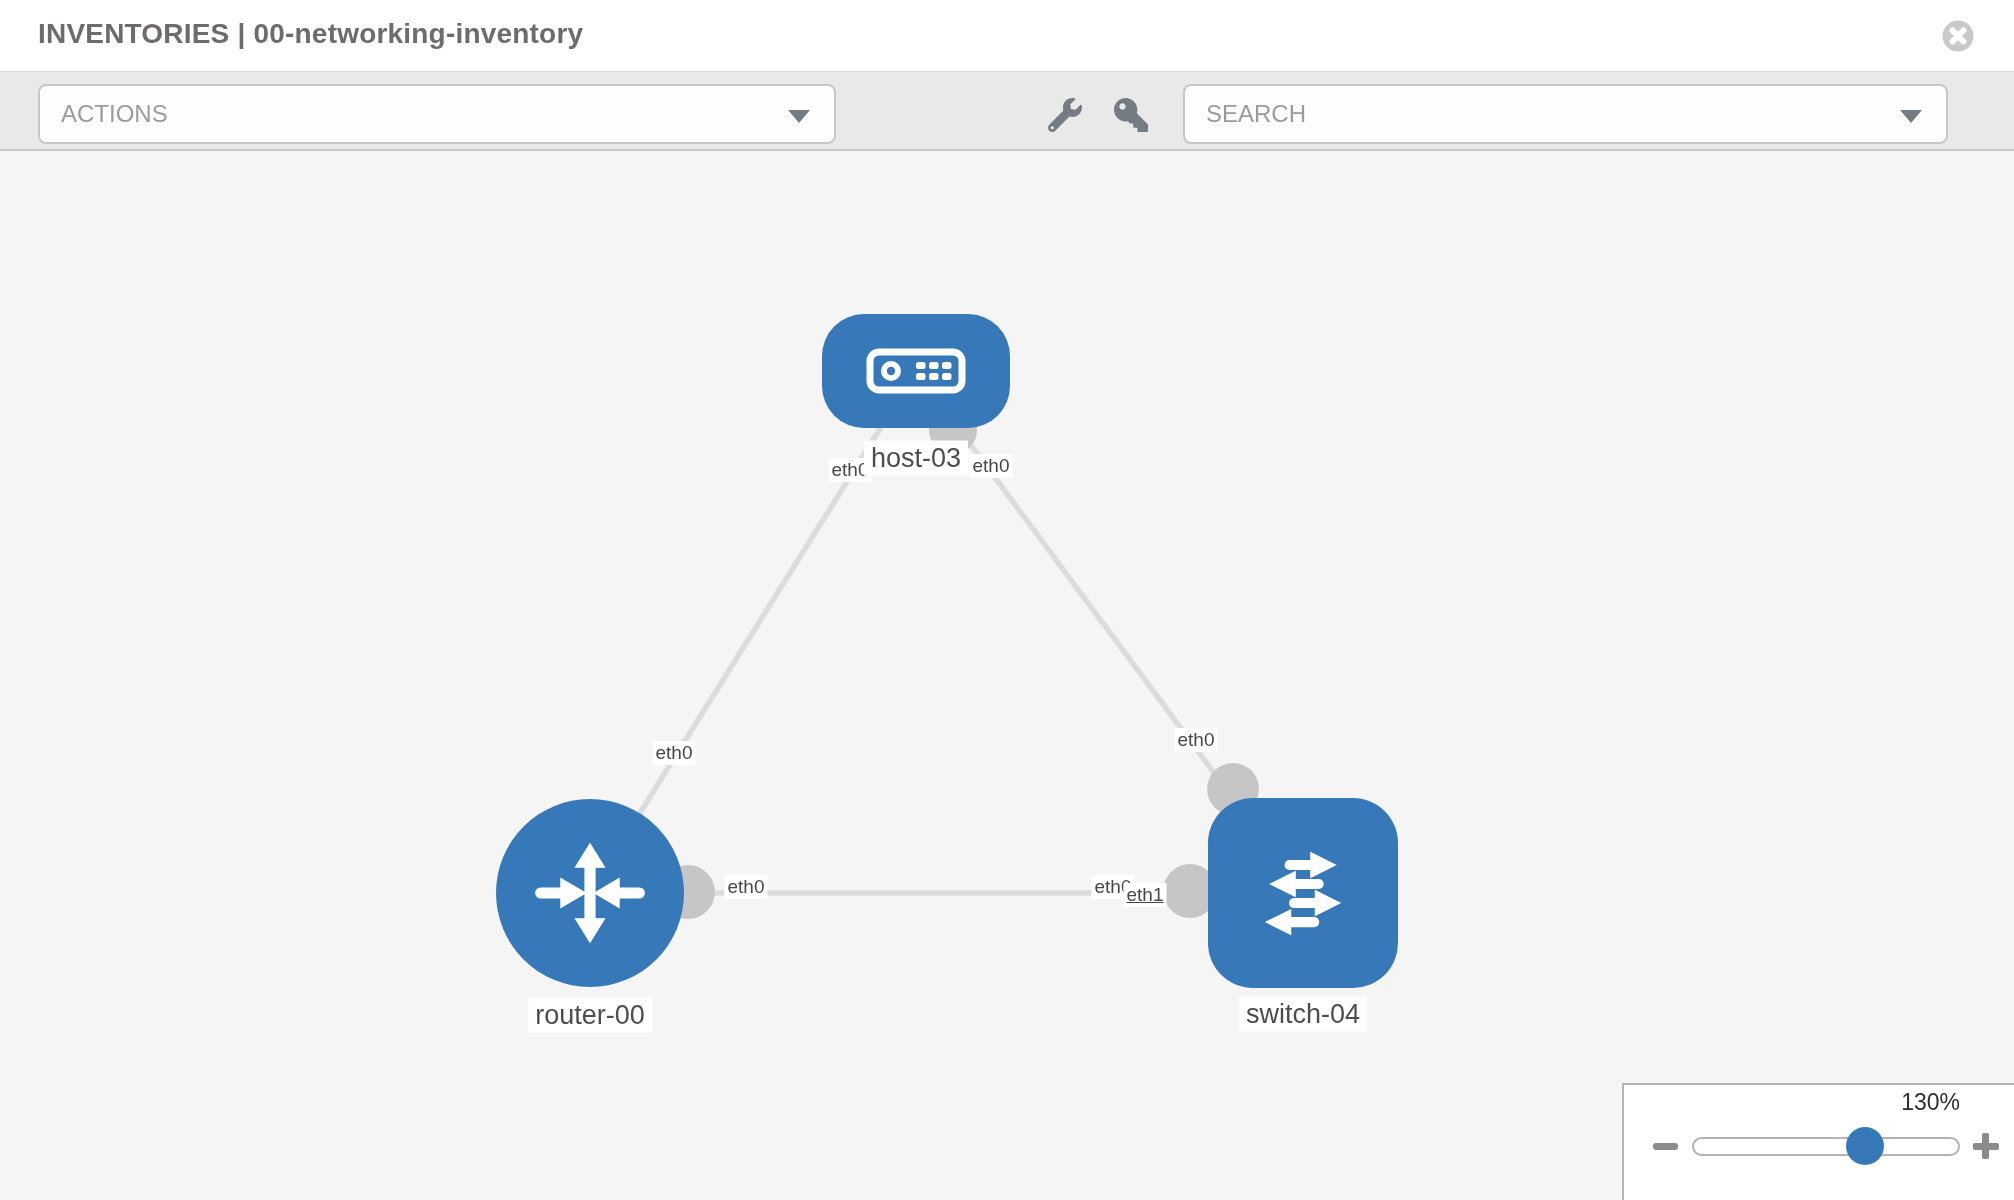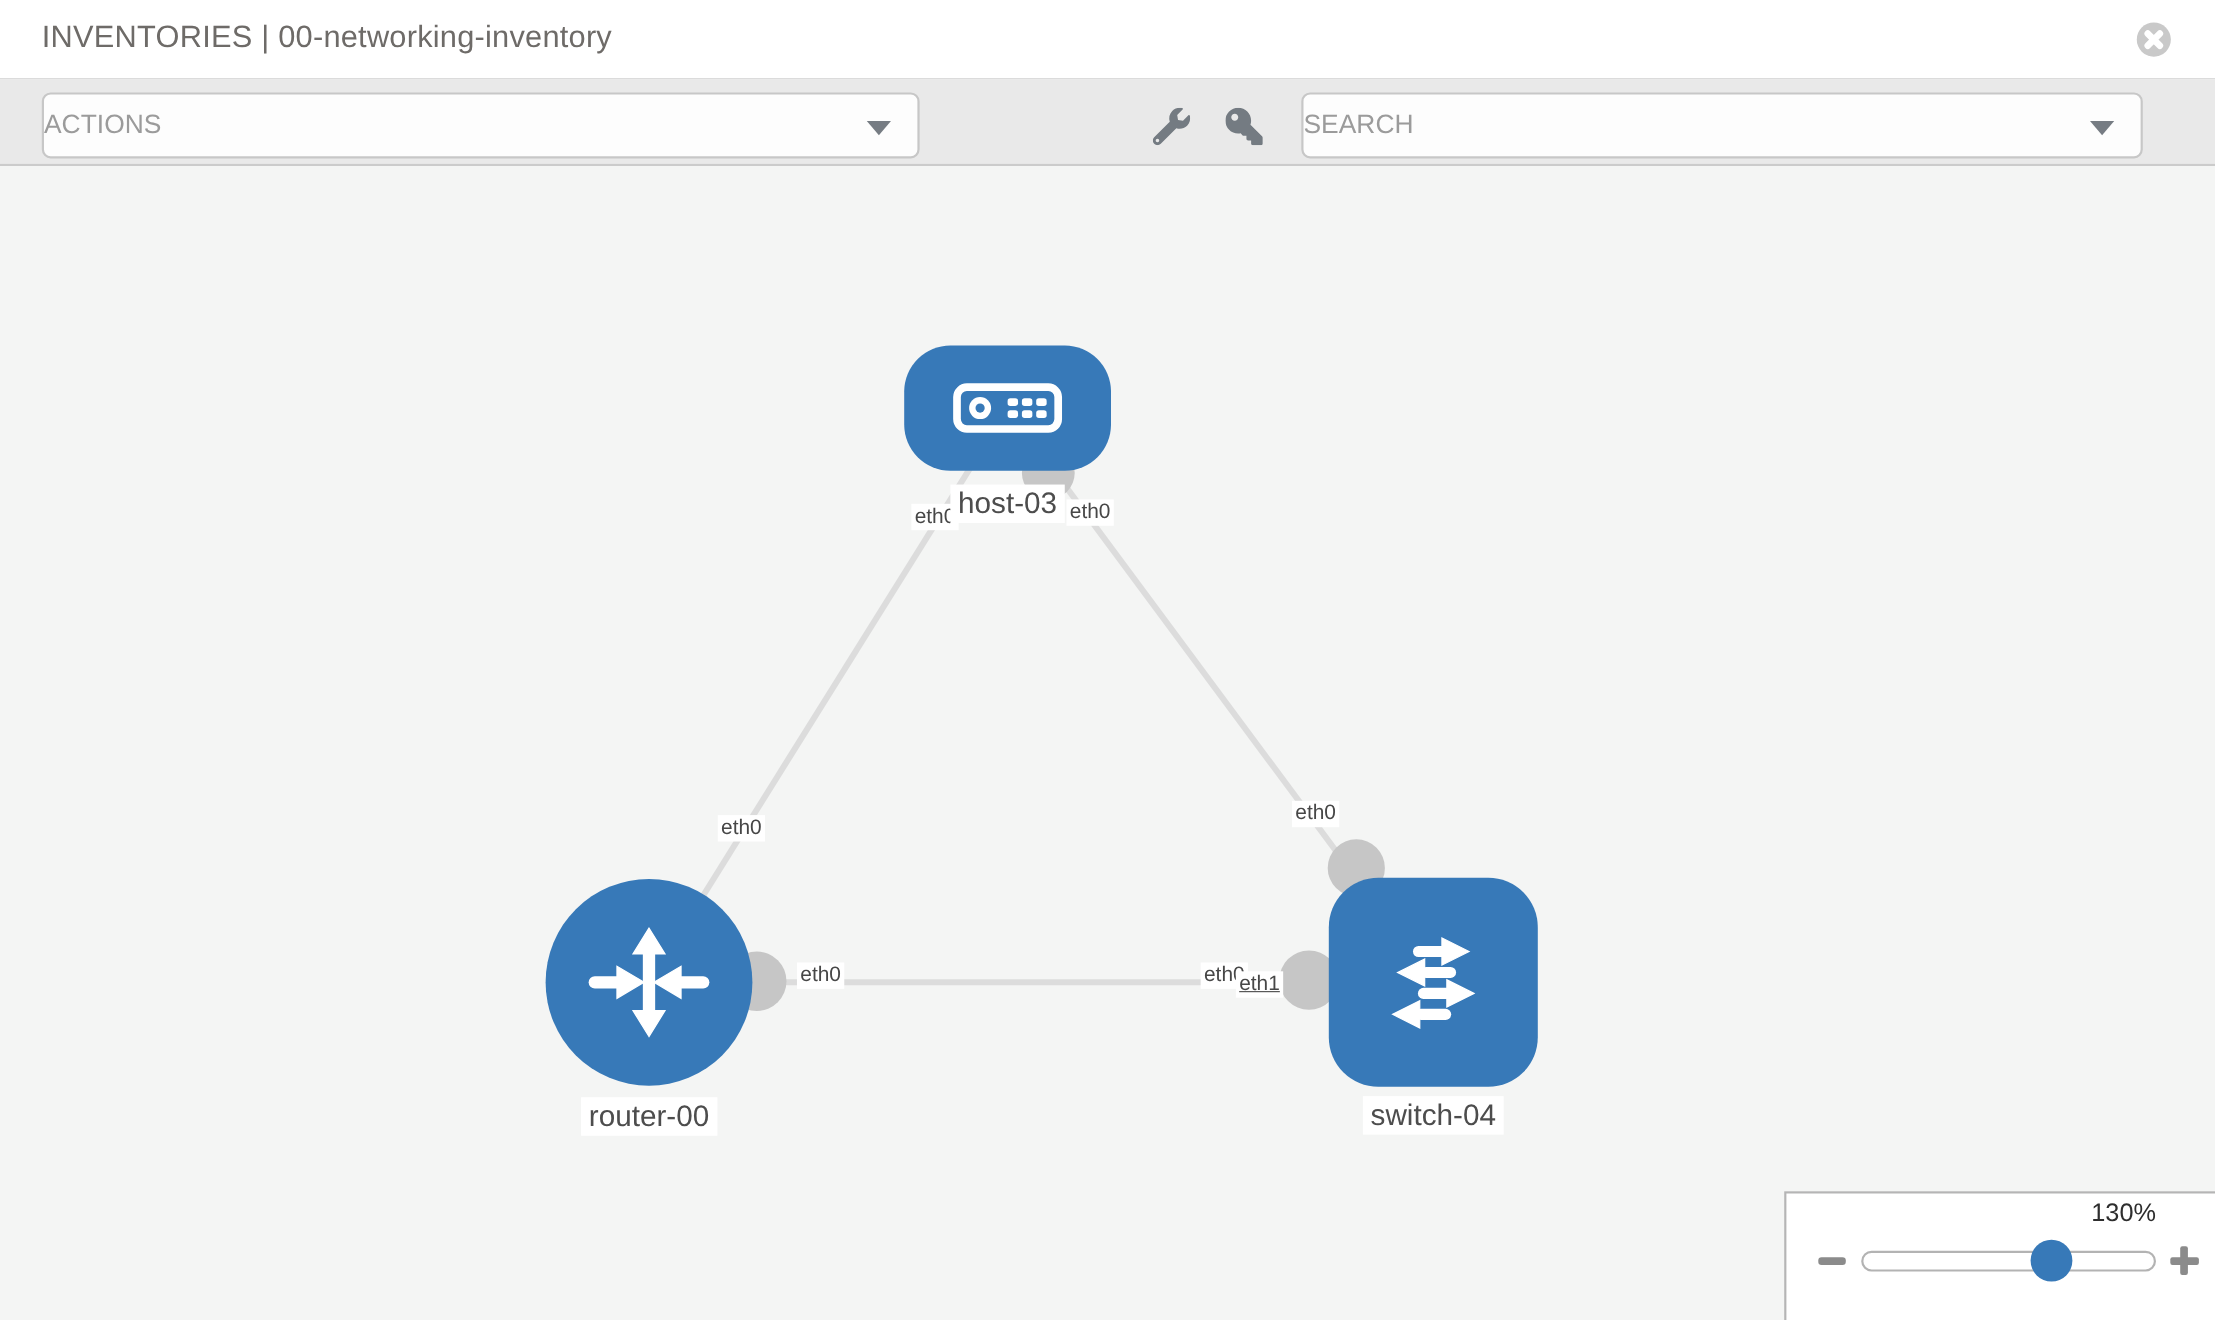--- a/index.html
+++ b/index.html
@@ -3,30 +3,30 @@
 <meta charset="utf-8">
 <style>
   * { margin:0; padding:0; box-sizing:border-box; }
   html,body { width:2014px; height:1200px; overflow:hidden;
     font-family:"Liberation Sans","DejaVu Sans",sans-serif; background:#f4f5f4; }
 
   
   .header { position:relative; width:100%; height:72px; background:#ffffff;
     border-bottom:1px solid #d8d8d8; }
   .header-title { position:absolute; left:38px; top:0; height:72px; line-height:68px;
-    font-size:28px; font-weight:normal; color:#6e6b68; letter-spacing:.2px; }
+    font-size:28px; font-weight:bold; color:#6e6b68; letter-spacing:.2px; }
   .close-btn { position:absolute; right:40px; top:20px; width:32px; height:32px;
     cursor:pointer; }
 
   
   .toolbar { position:relative; width:100%; height:79px; background:#e9e9e9;
     border-bottom:2px solid #cbcbcb; }
   .select-box { position:absolute; top:12px; height:60px; background:#fdfdfd;
     border:2px solid #c7c7c7; border-radius:8px; cursor:pointer; }
-  .select-box .select-label { display:block; line-height:56px; 
+  .select-box .select-label { display:block; line-height:56px; padding-left:21px;
     font-size:24px; color:#9b9b9b; }
   .caret { position:absolute; right:24px; top:24px; width:0; height:0;
     border-left:11px solid transparent; border-right:11px solid transparent;
     border-top:13px solid #767c83; }
   .actions-select { left:38px; width:798px; }
   .search-select  { left:1183px; width:765px; }
   .tool-icon { position:absolute; top:26px; width:34px; height:34px; cursor:pointer; }
   .wrench-pos { left:1048px; }
   .key-pos    { left:1114px; }
 

